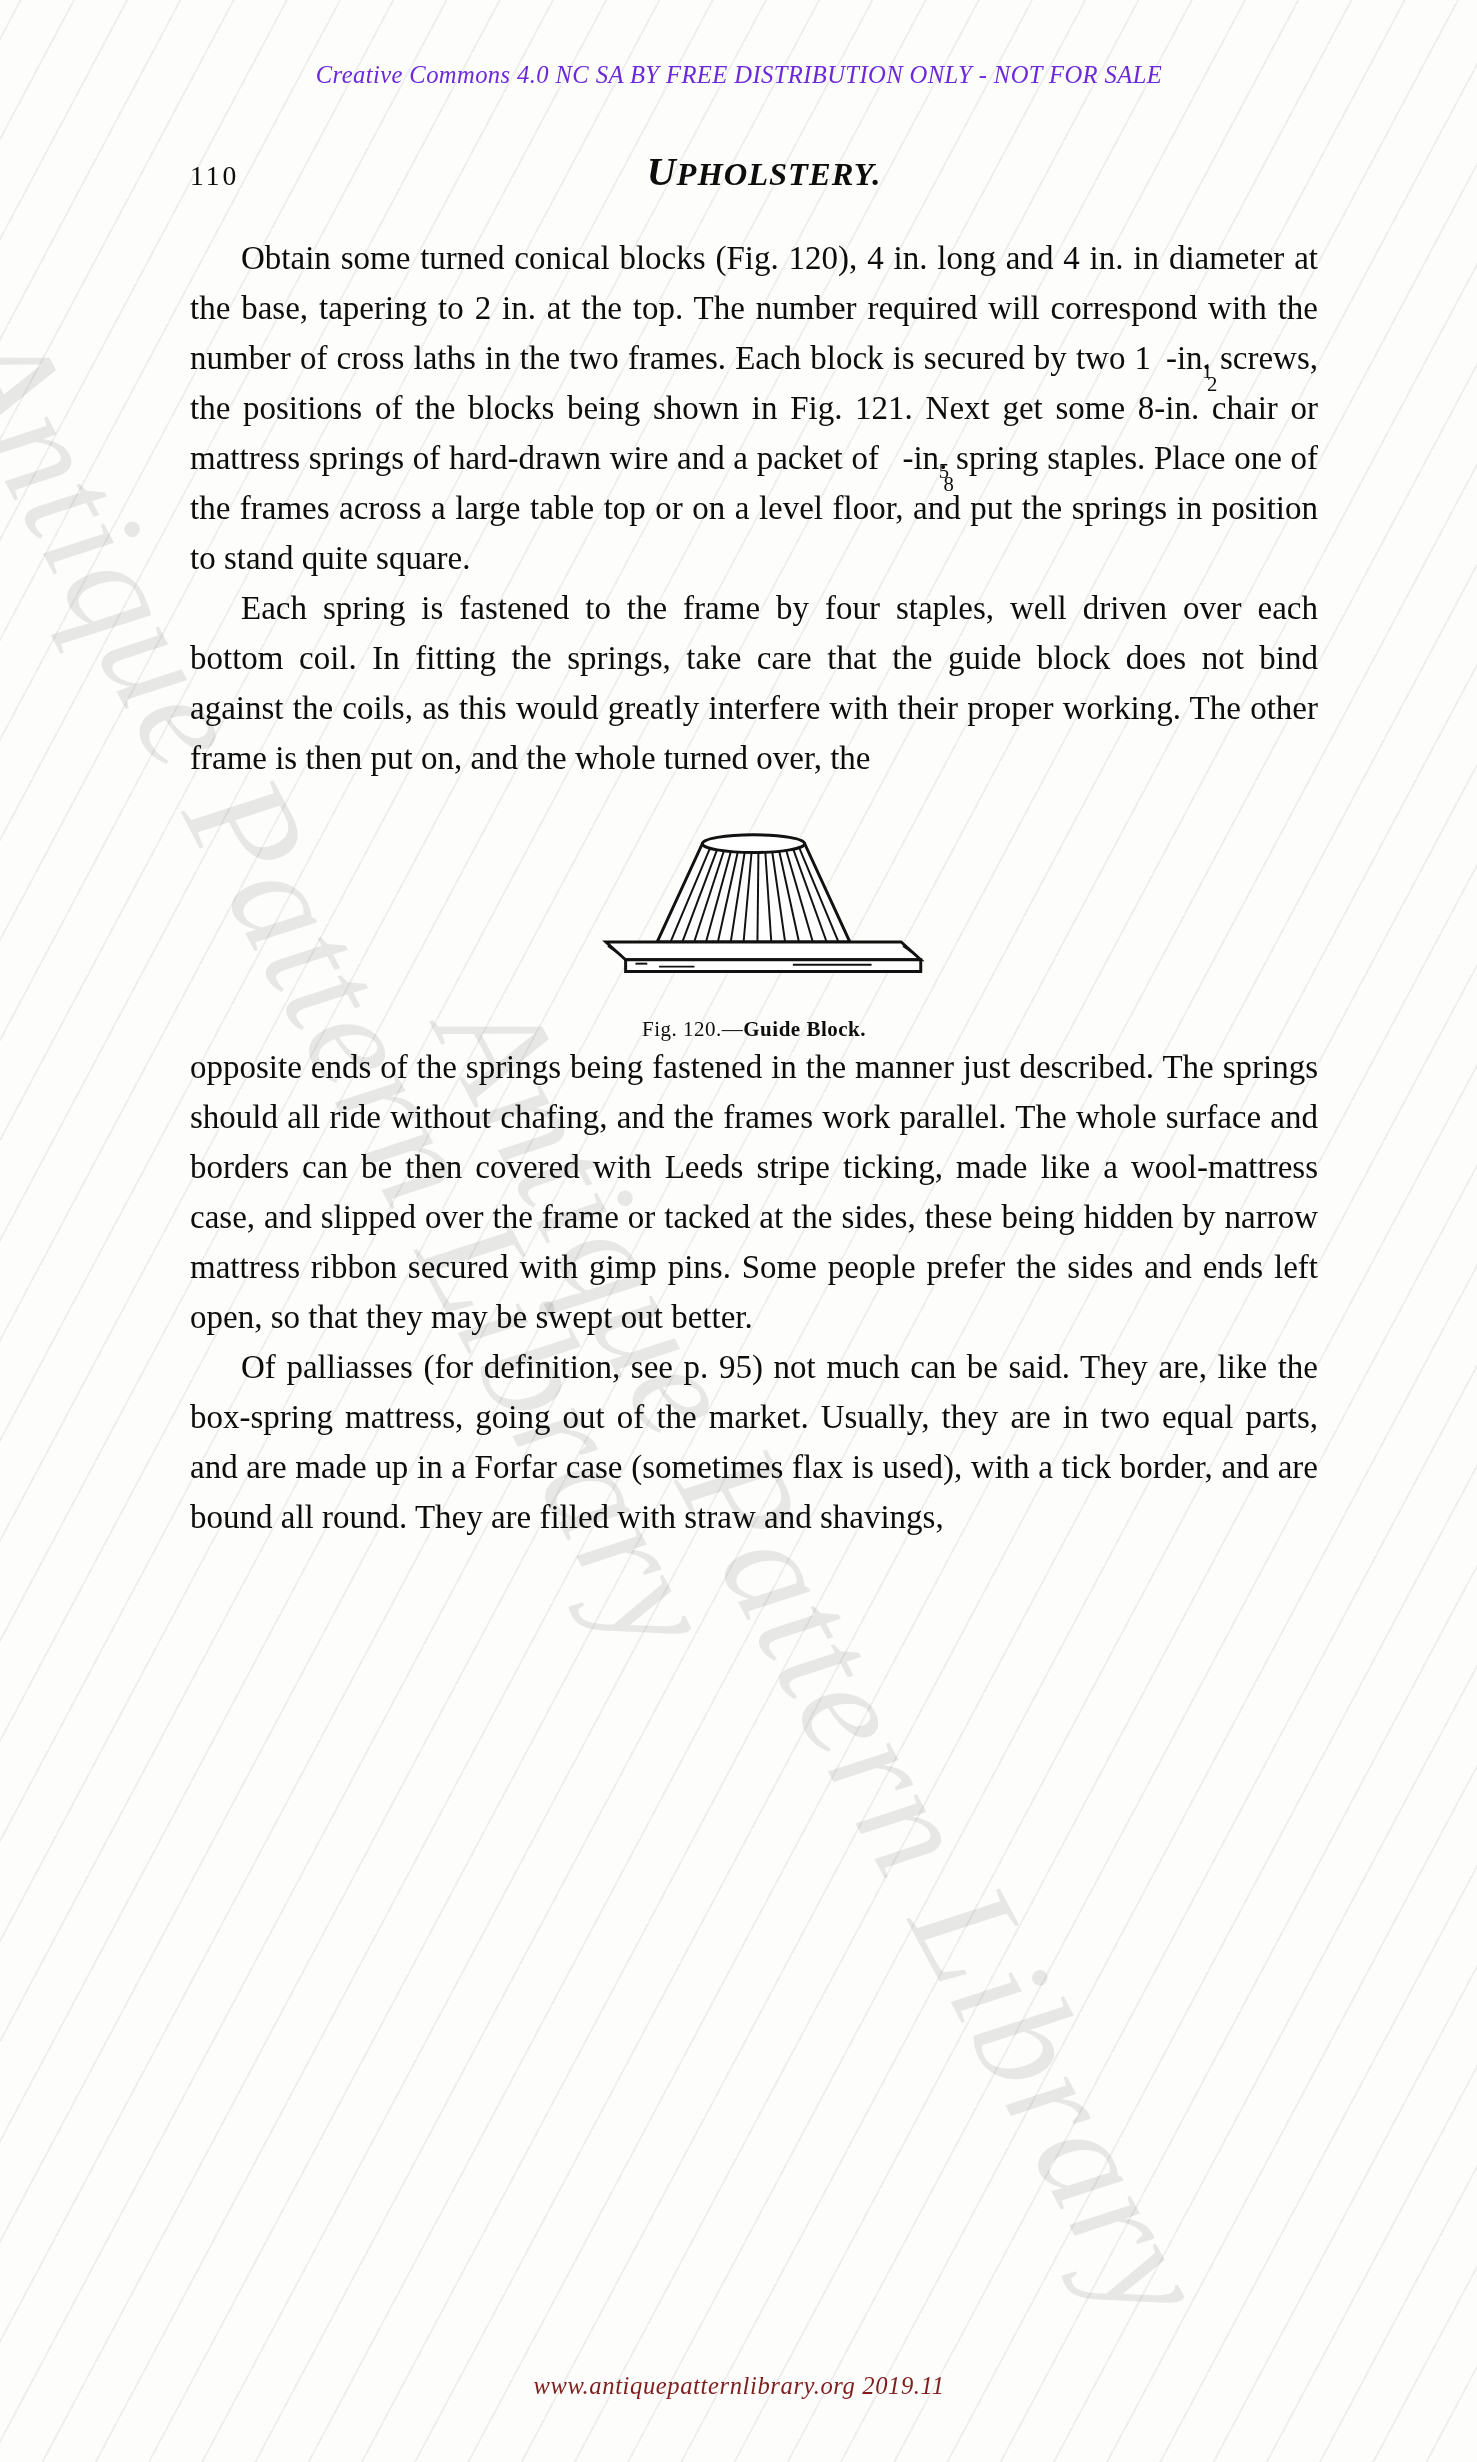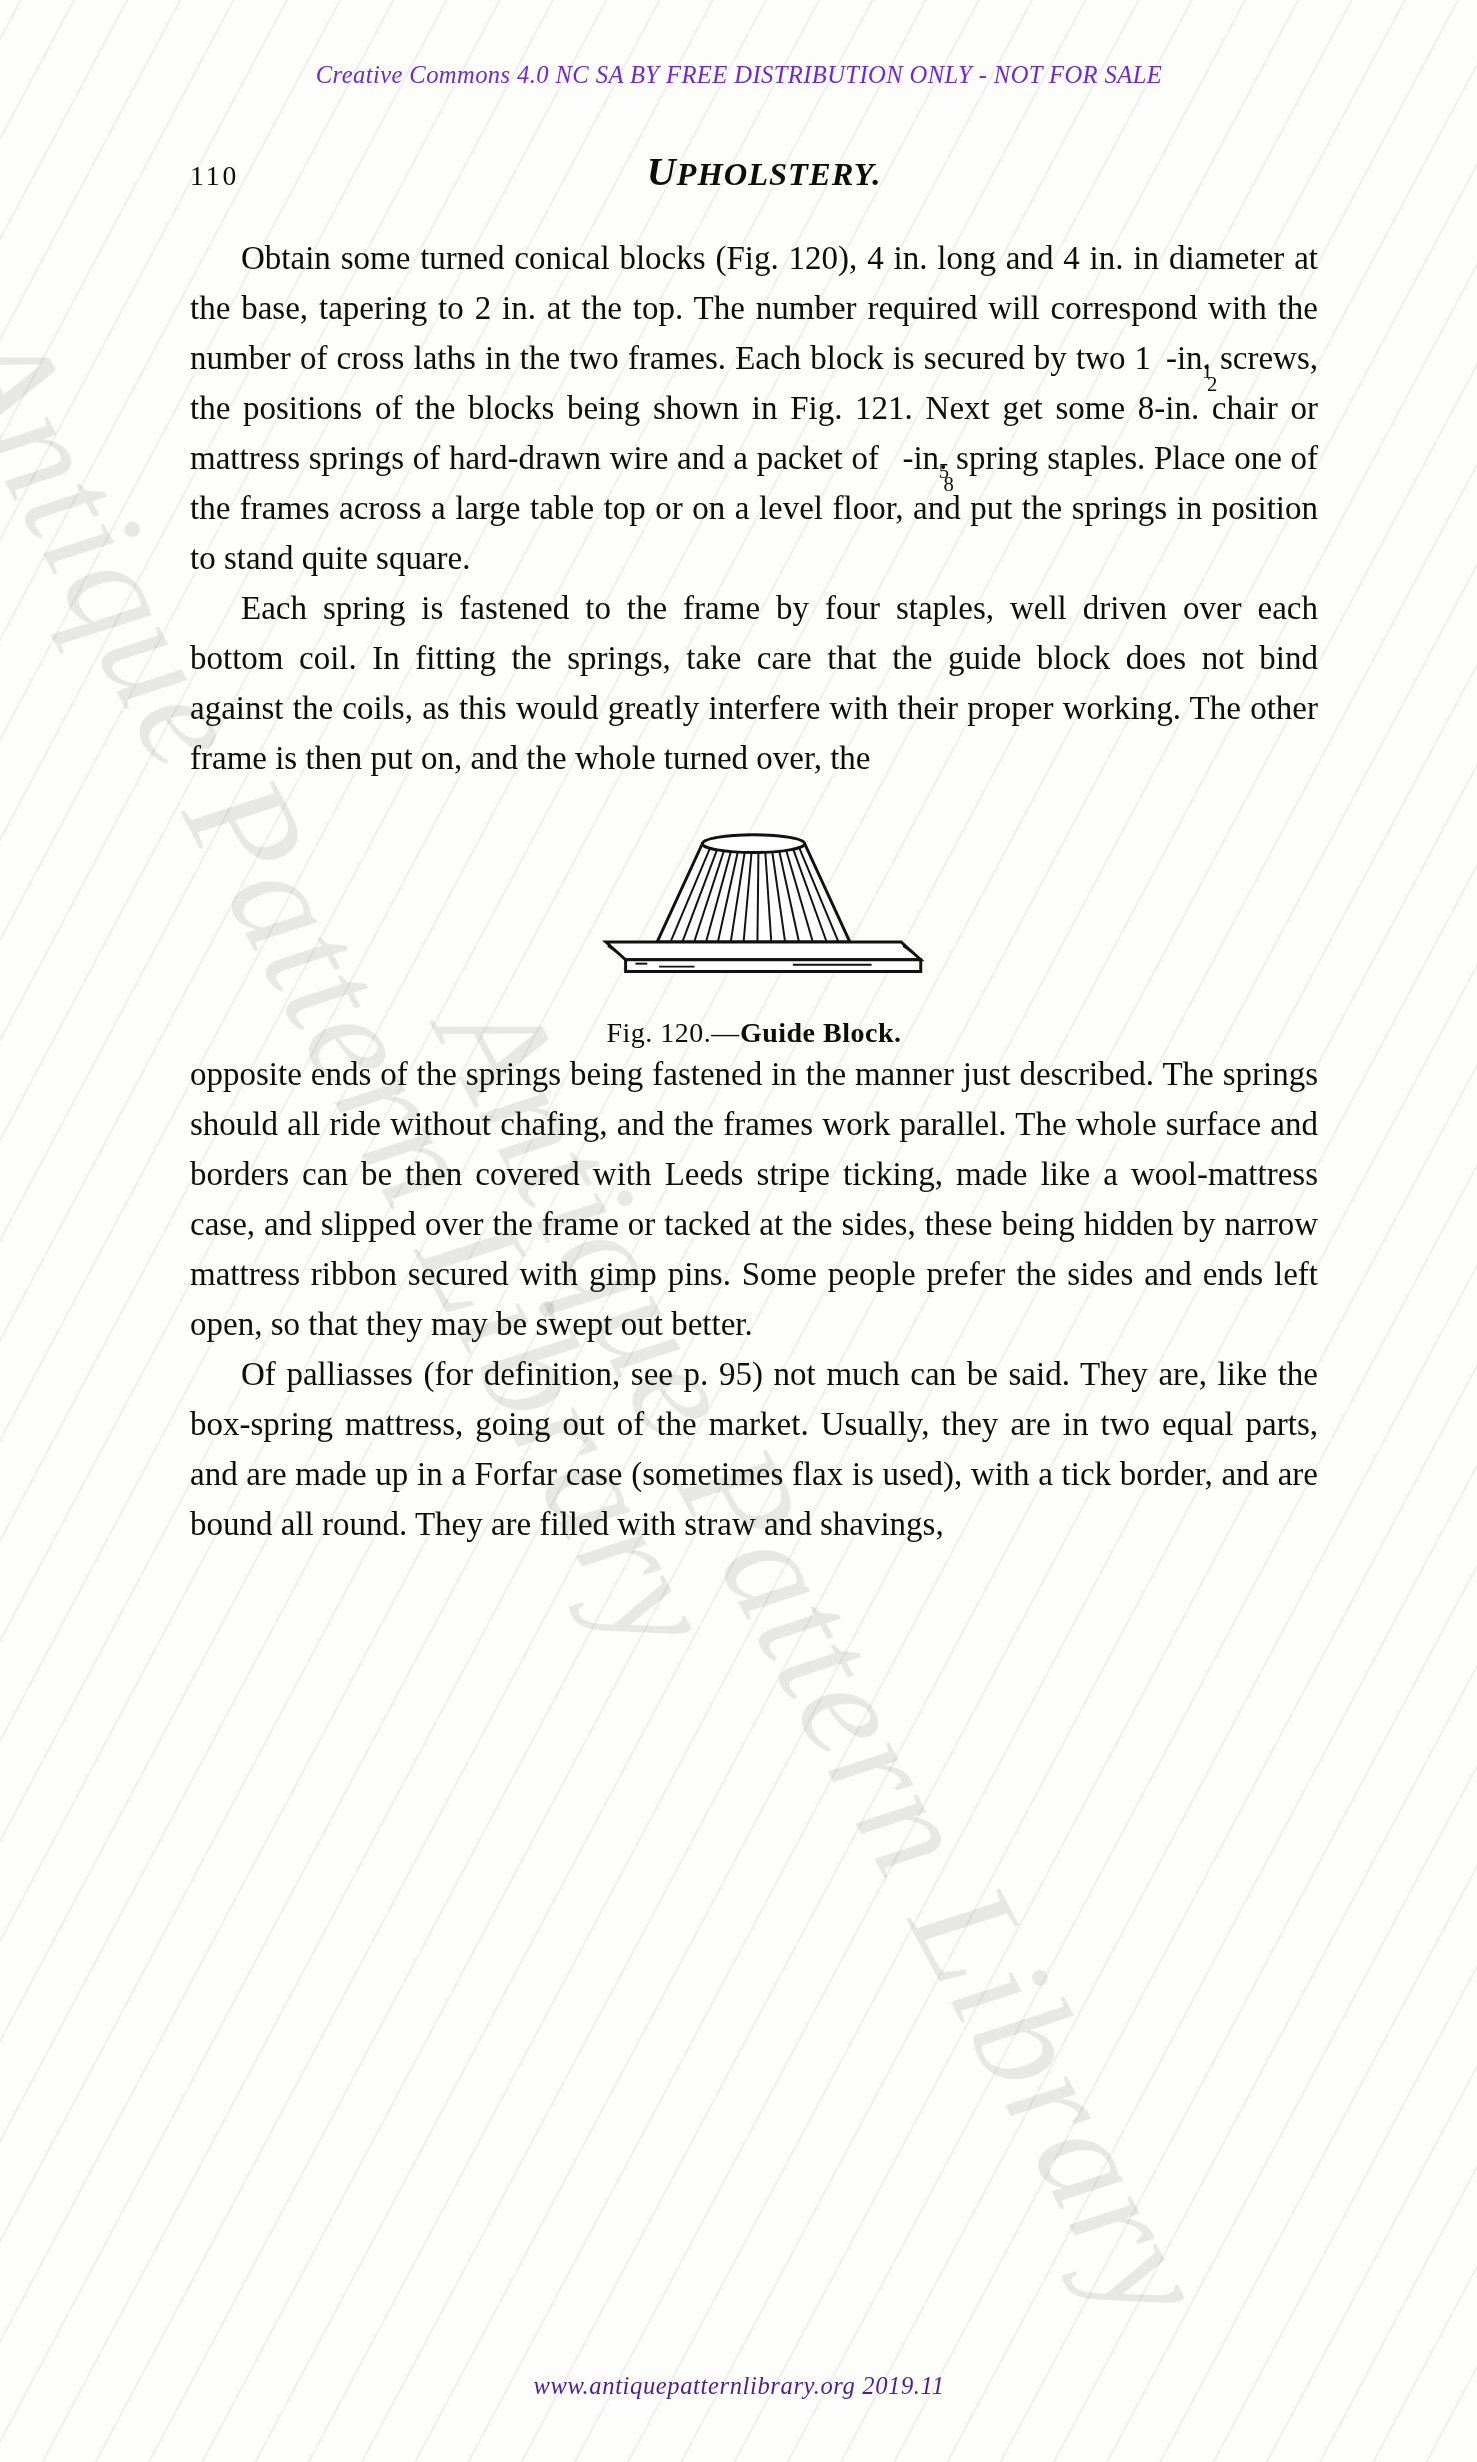--- a/index.html
+++ b/index.html
@@ -66,21 +66,21 @@
     z-index: 6;
   }
   .footer {
     position: absolute;
     bottom: 63px;
     left: 0;
     width: 100%;
     text-align: center;
     font-style: italic;
     font-size: 24.6px;
-    color: #4c1d95;
+    color: #7f1d1d;
     letter-spacing: 0.6px;
     z-index: 6;
   }
 
   .content {
     position: absolute;
     left: 172px;
     top: 148px;
     width: 1128px;
     z-index: 6;
@@ -151,21 +151,21 @@
     margin: 39px 0 0 0;
     text-align: center;
   }
   .fig-art {
     width: 1128px;
     height: 182px;
     position: relative;
   }
   .fig-caption {
     margin-top: 13.8px;
-    font-size: 28px;
+    font-size: 21px;
     letter-spacing: 0.5px;
     font-weight: bold;
   }
   .fig-caption .light {
     font-weight: normal;
   }
   .after-figure {
     margin-top: 47px;
   }
 </style>

